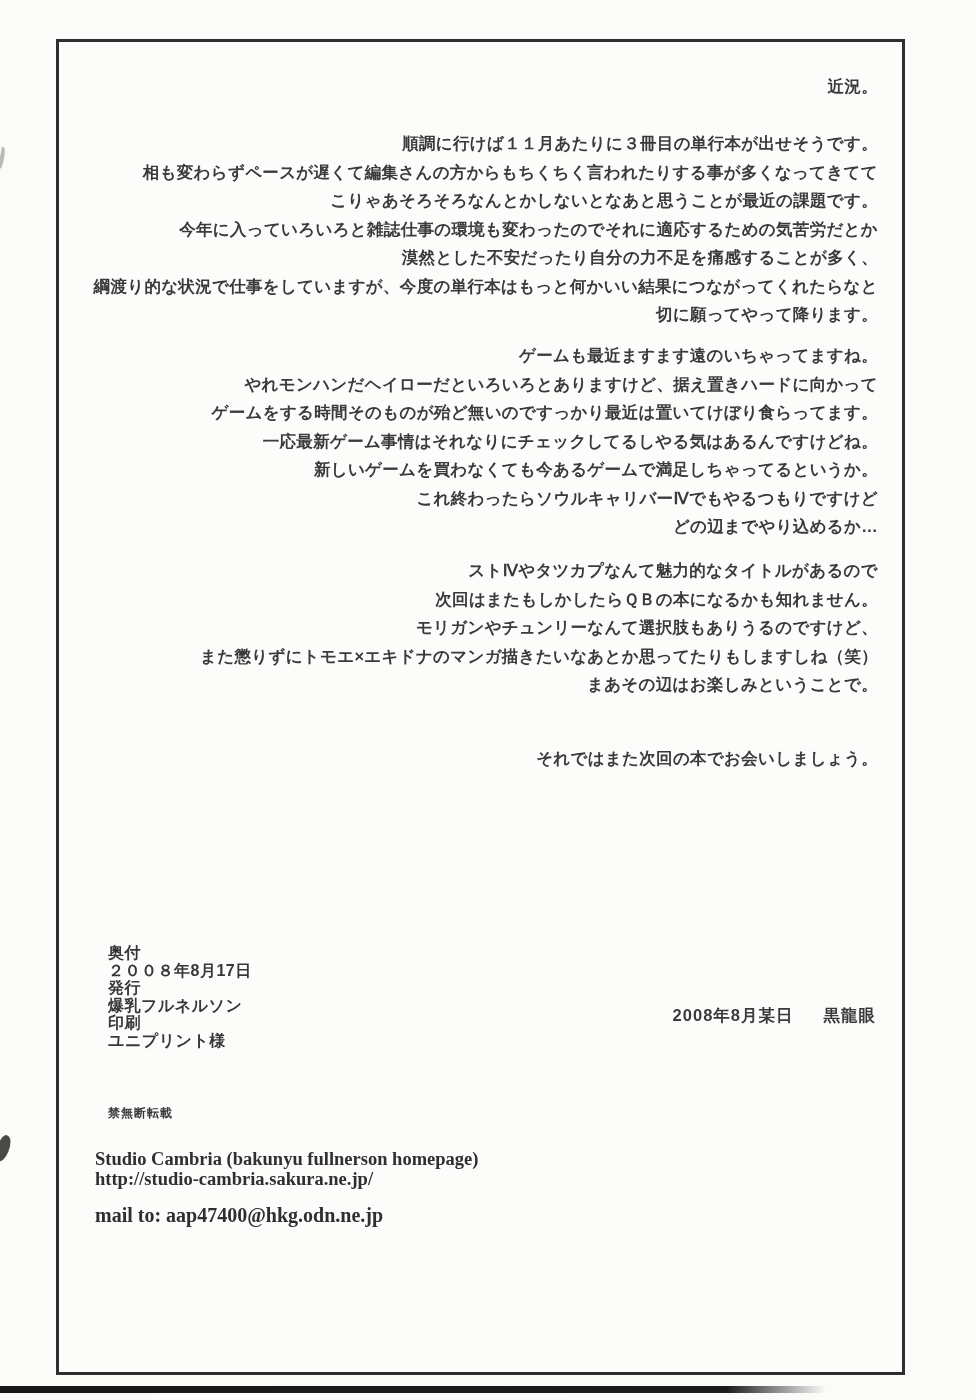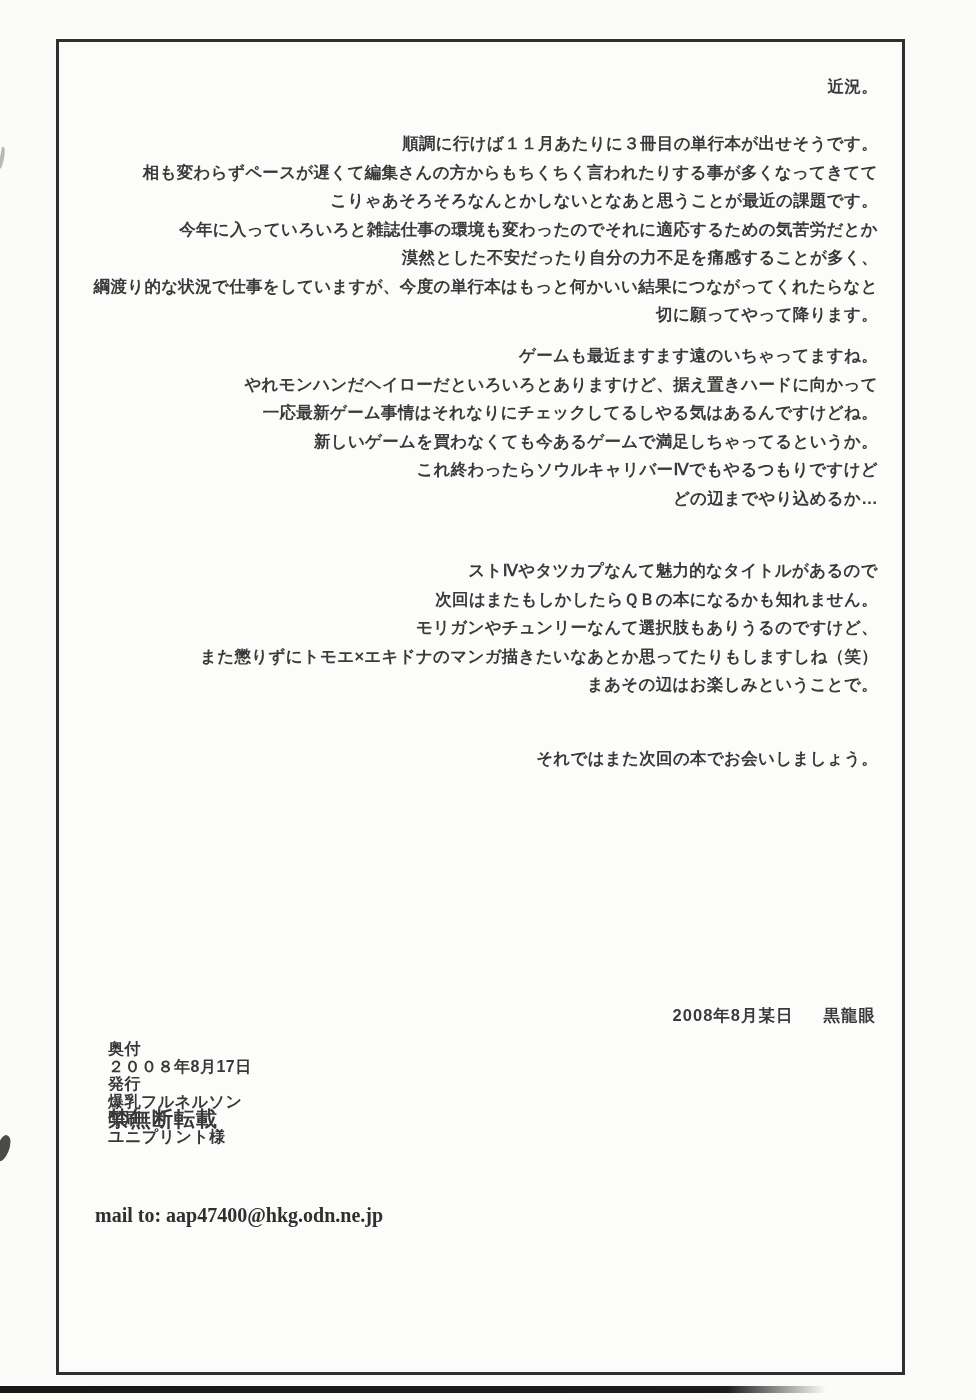--- a/index.html
+++ b/index.html
@@ -47,32 +47,32 @@
     color: #3a3a3a;
     letter-spacing: 0.3px;
   }
   .para-1 { top: 129px; }
   .para-2 { top: 341px; }
   .para-3 { top: 556px; }
   .para-closing { top: 744px; text-align: right; }
   .colophon-block {
     position: absolute;
     left: 108px;
-    top: 1040px;
+    top: 944px;
     font-size: 16px;
     font-weight: bold;
     line-height: 17.6px;
     color: #383838;
     letter-spacing: 0.5px;
   }
   .notice-line {
     position: absolute;
     left: 108px;
     top: 1105px;
-    font-size: 21px;
+    font-size: 12px;
     font-weight: bold;
     color: #383838;
     letter-spacing: 1px;
   }
   .studio-block {
     position: absolute;
     left: 95px;
     top: 1150px;
     font-family: "Liberation Serif", serif;
     font-weight: bold;
@@ -143,20 +143,21 @@
       <div class="line">こりゃあそろそろなんとかしないとなあと思うことが最近の課題です。</div>
       <div class="line">今年に入っていろいろと雑誌仕事の環境も変わったのでそれに適応するための気苦労だとか</div>
       <div class="line">漠然とした不安だったり自分の力不足を痛感することが多く、</div>
       <div class="line">綱渡り的な状況で仕事をしていますが、今度の単行本はもっと何かいい結果につながってくれたらなと</div>
       <div class="line">切に願ってやって降ります。</div>
     </div>
 
   <div class="body-text para-2">
       <div class="line">ゲームも最近ますます遠のいちゃってますね。</div>
       <div class="line">やれモンハンだヘイローだといろいろとありますけど、据え置きハードに向かって</div>
+      <div class="line">ゲームをする時間そのものが殆ど無いのですっかり最近は置いてけぼり食らってます。</div>
       <div class="line">一応最新ゲーム事情はそれなりにチェックしてるしやる気はあるんですけどね。</div>
       <div class="line">新しいゲームを買わなくても今あるゲームで満足しちゃってるというか。</div>
       <div class="line">これ終わったらソウルキャリバーⅣでもやるつもりですけど</div>
       <div class="line">どの辺までやり込めるか…</div>
     </div>
 
   <div class="body-text para-3">
       <div class="line">ストⅣやタツカプなんて魅力的なタイトルがあるので</div>
       <div class="line">次回はまたもしかしたらＱＢの本になるかも知れません。</div>
       <div class="line">モリガンやチュンリーなんて選択肢もありうるのですけど、</div>
@@ -171,20 +172,22 @@
       <div class="colophon-line">２００８年8月17日</div>
       <div class="colophon-line">発行</div>
       <div class="colophon-line">爆乳フルネルソン</div>
       <div class="colophon-line">印刷</div>
       <div class="colophon-line">ユニプリント様</div>
     </div>
 
   <div class="notice-line">禁無断転載</div>
 
   <div class="studio-block">
+    <div>Studio Cambria (bakunyu fullnerson homepage)</div>
+    <div>http://studio-cambria.sakura.ne.jp/</div>
   </div>
 
   <div class="mail-line">mail to: aap47400@hkg.odn.ne.jp</div>
 
   <div class="date-signature">
     <span>2008年8月某日</span><span class="gap"></span><span>黒龍眼</span>
   </div>
 
   <div class="artifact-top-left"></div>
   <div class="artifact-bottom-left"></div>

